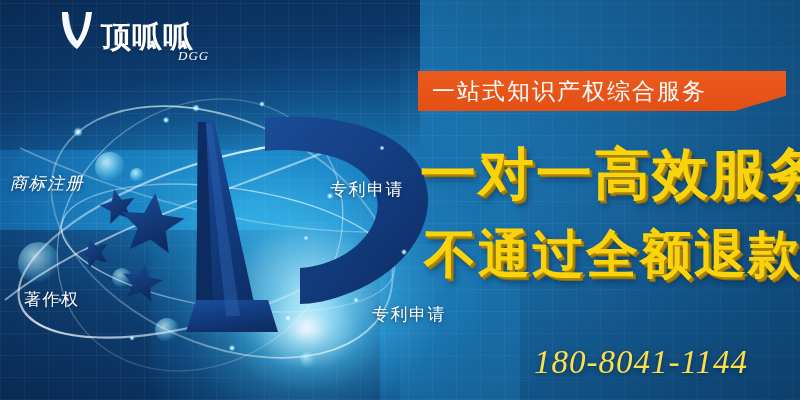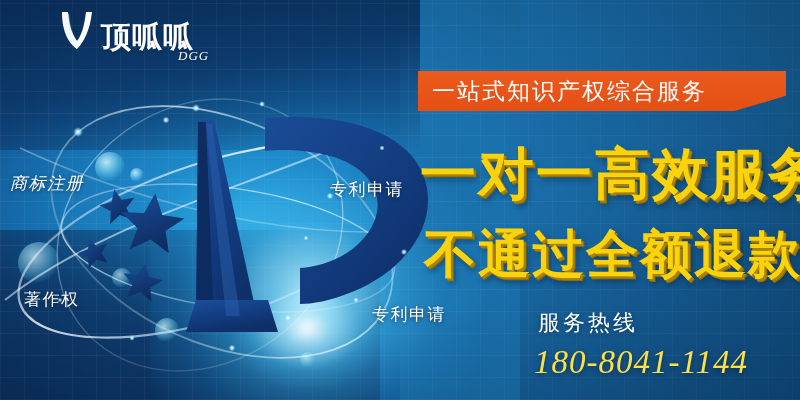--- a/index.html
+++ b/index.html
@@ -331,16 +331,15 @@
   <span class="feat feat-tm-serv">专利申请</span>
   <span class="feat feat-patent">专利申请</span>
 
   <div class="ribbon">
     <span class="ribbon-text">一站式知识产权综合服务</span>
   </div>
 
   <div class="headline headline-1">一对一高效服务</div>
   <div class="headline headline-2">不通过全额退款</div>
 
-  <div class="hotline-label">服务热线</div>
   <div class="hotline-number">180-8041-1144</div>
 
 </div>
 
 </body></html>

